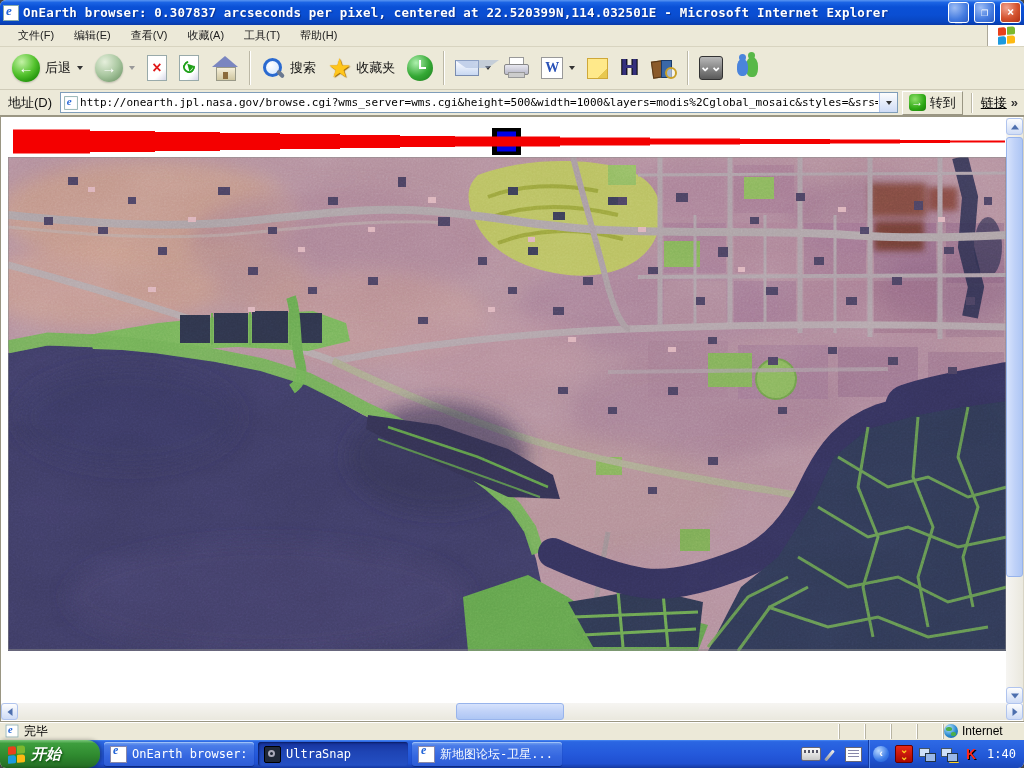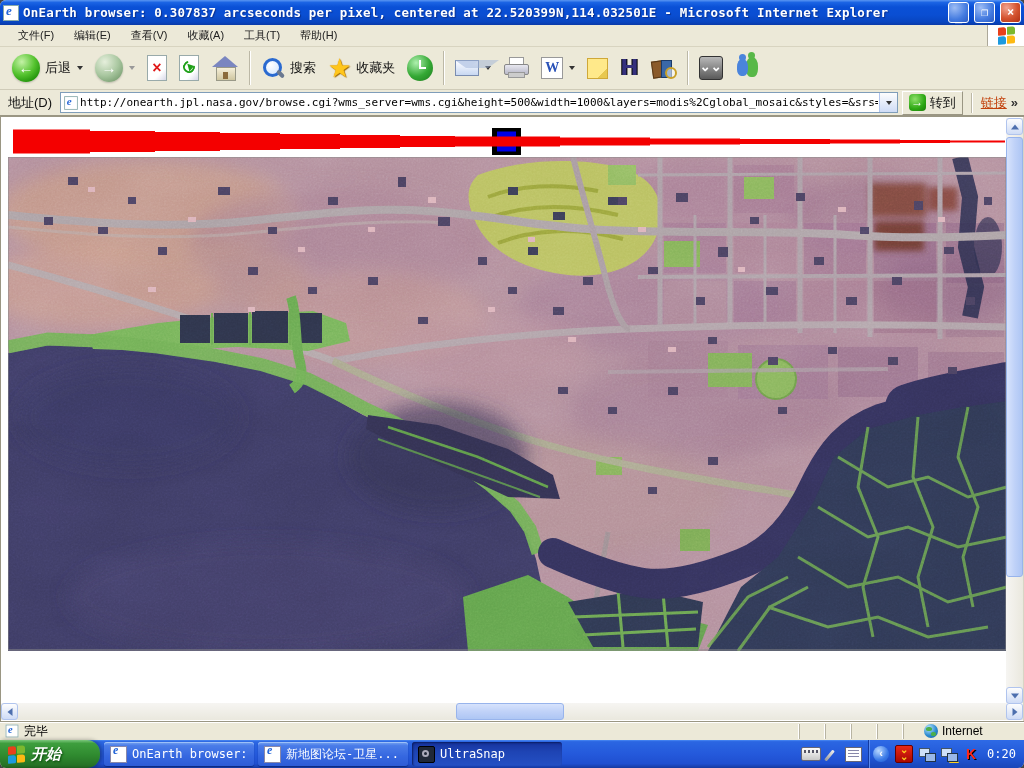--- a/index.html
+++ b/index.html
@@ -99,21 +99,21 @@
   .urlbox{flex:1;height:21px;background:#fff;border:1px solid #7f9db9;display:flex;align-items:center;box-sizing:border-box;padding-left:2px;}
   .urlbox input{border:0;outline:none;flex:1;height:17px;font-family:"DejaVu Sans Mono",monospace;
     font-size:11px;color:#000;padding:0 1px;min-width:0;background:transparent;}
   .urldd{width:17px;height:19px;background:linear-gradient(#fdfdfd,#cfdcf6);border-left:1px solid #b0c4ee;
     display:flex;align-items:center;justify-content:center;}
   .gobtn{display:flex;align-items:center;gap:4px;height:22px;padding:0 6px;border:1px solid #fff;
     border-right-color:#9a9683;border-bottom-color:#9a9683;background:#ece9d8;}
   .gocirc{width:17px;height:17px;border-radius:4px;background:radial-gradient(circle at 35% 30%,#8fe06a,#2da814 60%,#1c7a0a);
     color:#fff;font-weight:bold;text-align:center;line-height:16px;font-size:12px;}
   .golabel,.linkslabel{font-size:13px;color:#111;white-space:nowrap;}
-  .linkslabel{color:#c2410c;text-decoration:underline;}
+  .linkslabel{color:#000000;text-decoration:underline;}
   .chev{font-size:13px;font-weight:bold;color:#333;padding-right:2px;}
 
   
   .content{position:absolute;left:0;top:116px;width:1024px;height:605px;background:#fff;
     box-shadow:inset 1px 1px 0 #9a9683,inset -1px 0 0 #d8d4c4;}
   .mapsvg{position:absolute;left:8px;top:41px;}
   .zoomsvg{position:absolute;left:0;top:12px;}
   .redseg{fill:var(--zoom_bar_red,#f40000);}
 
   
@@ -131,21 +131,21 @@
   .thumb{position:absolute;background:linear-gradient(90deg,#d7e3fc,#c0d2f8 50%,#aec6f4);
     border:1px solid #98b4ec;border-radius:3px;box-sizing:border-box;}
   .hthumb{background:linear-gradient(#d7e3fc,#c0d2f8 50%,#aec6f4);}
 
   
   .statusbar{position:absolute;left:0;top:721px;width:1024px;height:19px;background:#ece9d8;
     border-top:1px solid #9a9683;box-shadow:inset 0 1px 0 #fff;display:flex;align-items:center;font-size:12px;box-sizing:border-box;}
   .status-left{display:flex;align-items:center;gap:4px;padding-left:4px;flex:1;}
   .spane{height:15px;border-left:1px solid #b8b4a2;box-shadow:-1px 0 0 #fff;margin-left:1px;}
   .spane.empty{width:24px;}
-  .spane.zone{display:flex;align-items:center;gap:4px;padding:0 20px;width:80px;}
+  .spane.zone{display:flex;align-items:center;gap:4px;padding:0 0;width:80px;}
   .globe{width:14px;height:14px;border-radius:50%;position:relative;
     background:radial-gradient(circle at 35% 30%,#bfe8ff,#2a8ad0 55%,#1a5a9a);overflow:hidden;}
   .globe::before{content:"";position:absolute;left:2px;top:3px;width:6px;height:4px;background:#4cae4c;border-radius:40%;}
   .globe::after{content:"";position:absolute;left:7px;top:8px;width:5px;height:4px;background:#4cae4c;border-radius:40%;}
 
   
   .taskbar{position:absolute;left:0;top:740px;width:1024px;height:28px;
     background:linear-gradient(180deg,#4b8bf4 0%,#2b66e2 6%,#2459db 50%,#1f4fd0 85%,#16399f 100%);display:flex;align-items:center;}
   .startbtn{height:28px;width:100px;border-radius:0 13px 13px 0;display:flex;align-items:center;gap:6px;
     background:linear-gradient(180deg,#7cc77c 0%,#3e9e3e 12%,#2f8a2f 55%,#267226 90%,#1d5e1d 100%);
@@ -631,39 +631,39 @@
           <i class="g"></i>
           <i class="b"></i>
           <i class="y"></i>
         </span>
       <span class="lbl">开始</span>
     </span>
     <span class="taskbtn">
       <span class="mini-ie"></span>
       <span class="lbl">OnEarth browser:...</span>
     </span>
+    <span class="taskbtn active">
+      <span class="ultrasnap-ic"></span>
+      <span class="lbl">UltraSnap</span>
+    </span>
     <span class="taskbtn">
       <span class="mini-ie"></span>
       <span class="lbl">新地图论坛-卫星...</span>
-    </span>
-    <span class="taskbtn active">
-      <span class="ultrasnap-ic"></span>
-      <span class="lbl">UltraSnap</span>
     </span>
 
     <span class="tray-inputs">
       <span class="kbd"></span>
       <span class="pen"></span>
       <span class="lang"></span>
     </span>
     <span class="traypanel">
       <span class="chevcirc">‹</span>
       <span class="tray-ic fget">⌄<br>⌄</span>
       <span class="tray-ic net"></span>
       <span class="tray-ic net">
           <span class="warn"></span>
         </span>
       <span class="tray-ic kasp">K</span>
-      <span class="clock">0:20</span>
+      <span class="clock">1:40</span>
     </span>
   </div>
 
 </div>
 
 </body></html>

